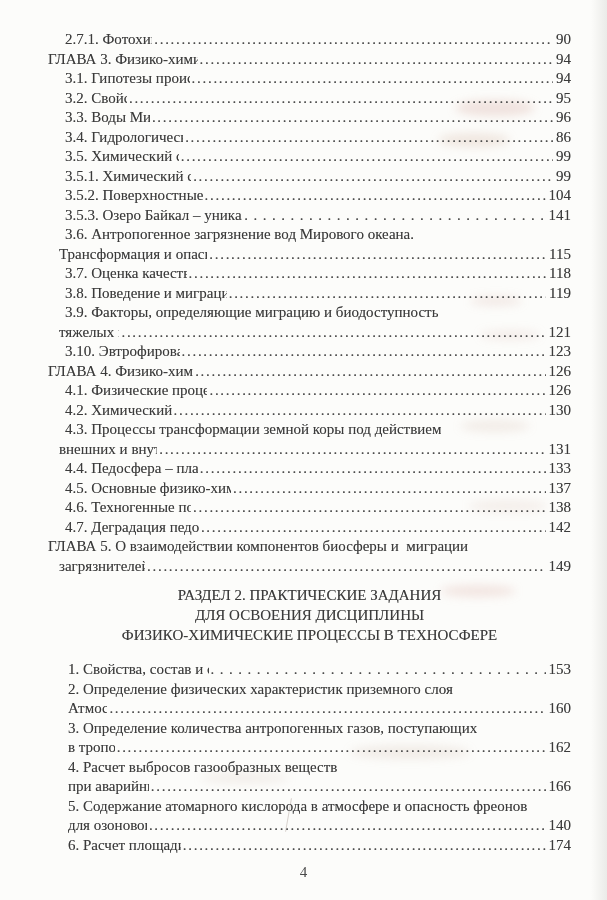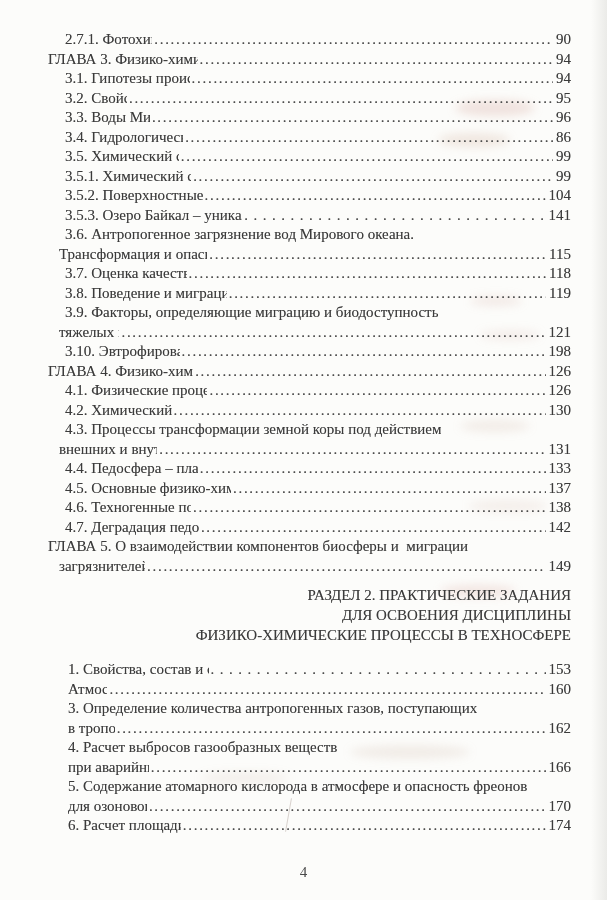--- a/index.html
+++ b/index.html
@@ -78,21 +78,21 @@
   
   #section-1 .row.chapter { margin-left: 0; }
   #section-1 .row.sub     { margin-left: 17px; }
   #section-1 .row.cont    { margin-left: 11px; }
   #section-2 .row         { margin-left: 20px; }
 
   .heading {
     margin: 9px 0 15px 0;
     text-align: center;
   }
-  .heading .hline { line-height: 20px; text-align: right; }
+  .heading .hline { line-height: 20px; }
 
   .pageno {
     position: absolute;
     top: 864px; left: 0; right: 0;
     text-align: center;
     font-size: 15px;
     color: #4a4a4a;
     z-index: 1;
   }
 </style>
@@ -185,21 +185,21 @@
           <span class="txt">3.9. Факторы, определяющие миграцию и биодоступность</span>
         </div>
         <div class="row cont">
           <span class="txt">тяжелых металлов</span>
           <span class="lead"></span>
           <span class="num">121</span>
         </div>
         <div class="row sub">
           <span class="txt">3.10. Эвтрофирование водных экосистем</span>
           <span class="lead"></span>
-          <span class="num">198</span>
+          <span class="num">123</span>
         </div>
         <div class="row chapter">
           <span class="txt">ГЛАВА 4. Физико-химические процессы в литосфере</span>
           <span class="lead"></span>
           <span class="num">126</span>
         </div>
         <div class="row sub">
           <span class="txt">4.1. Физические процессы в земной коре и ее строение</span>
           <span class="lead"></span>
           <span class="num">126</span>
@@ -253,20 +253,23 @@
       <div class="hline">ФИЗИКО-ХИМИЧЕСКИЕ ПРОЦЕССЫ В ТЕХНОСФЕРЕ</div>
     </div>
 
     <section id="section-2">
         <div class="row">
           <span class="txt">1. Свойства, состав и строение атмосферы</span>
           <span class="lead sparse"></span>
           <span class="num">153</span>
         </div>
         <div class="row">
+          <span class="txt">2. Определение физических характеристик приземного слоя</span>
+        </div>
+        <div class="row">
           <span class="txt">Атмосферы</span>
           <span class="lead"></span>
           <span class="num">160</span>
         </div>
         <div class="row">
           <span class="txt">3. Определение количества антропогенных газов, поступающих</span>
         </div>
         <div class="row">
           <span class="txt">в тропосферу </span>
           <span class="lead"></span>
@@ -279,21 +282,21 @@
           <span class="txt">при аварийных ситуациях </span>
           <span class="lead"></span>
           <span class="num">166</span>
         </div>
         <div class="row">
           <span class="txt">5. Содержание атомарного кислорода в атмосфере и опасность фреонов</span>
         </div>
         <div class="row">
           <span class="txt">для озонового слоя Земли</span>
           <span class="lead"></span>
-          <span class="num">170</span>
+          <span class="num">140</span>
         </div>
         <div class="row">
           <span class="txt">6. Расчет площади осаждения аэрозолей</span>
           <span class="lead"></span>
           <span class="num">174</span>
         </div>
       </section>
   </main>
 
   <div class="pageno">4</div>

